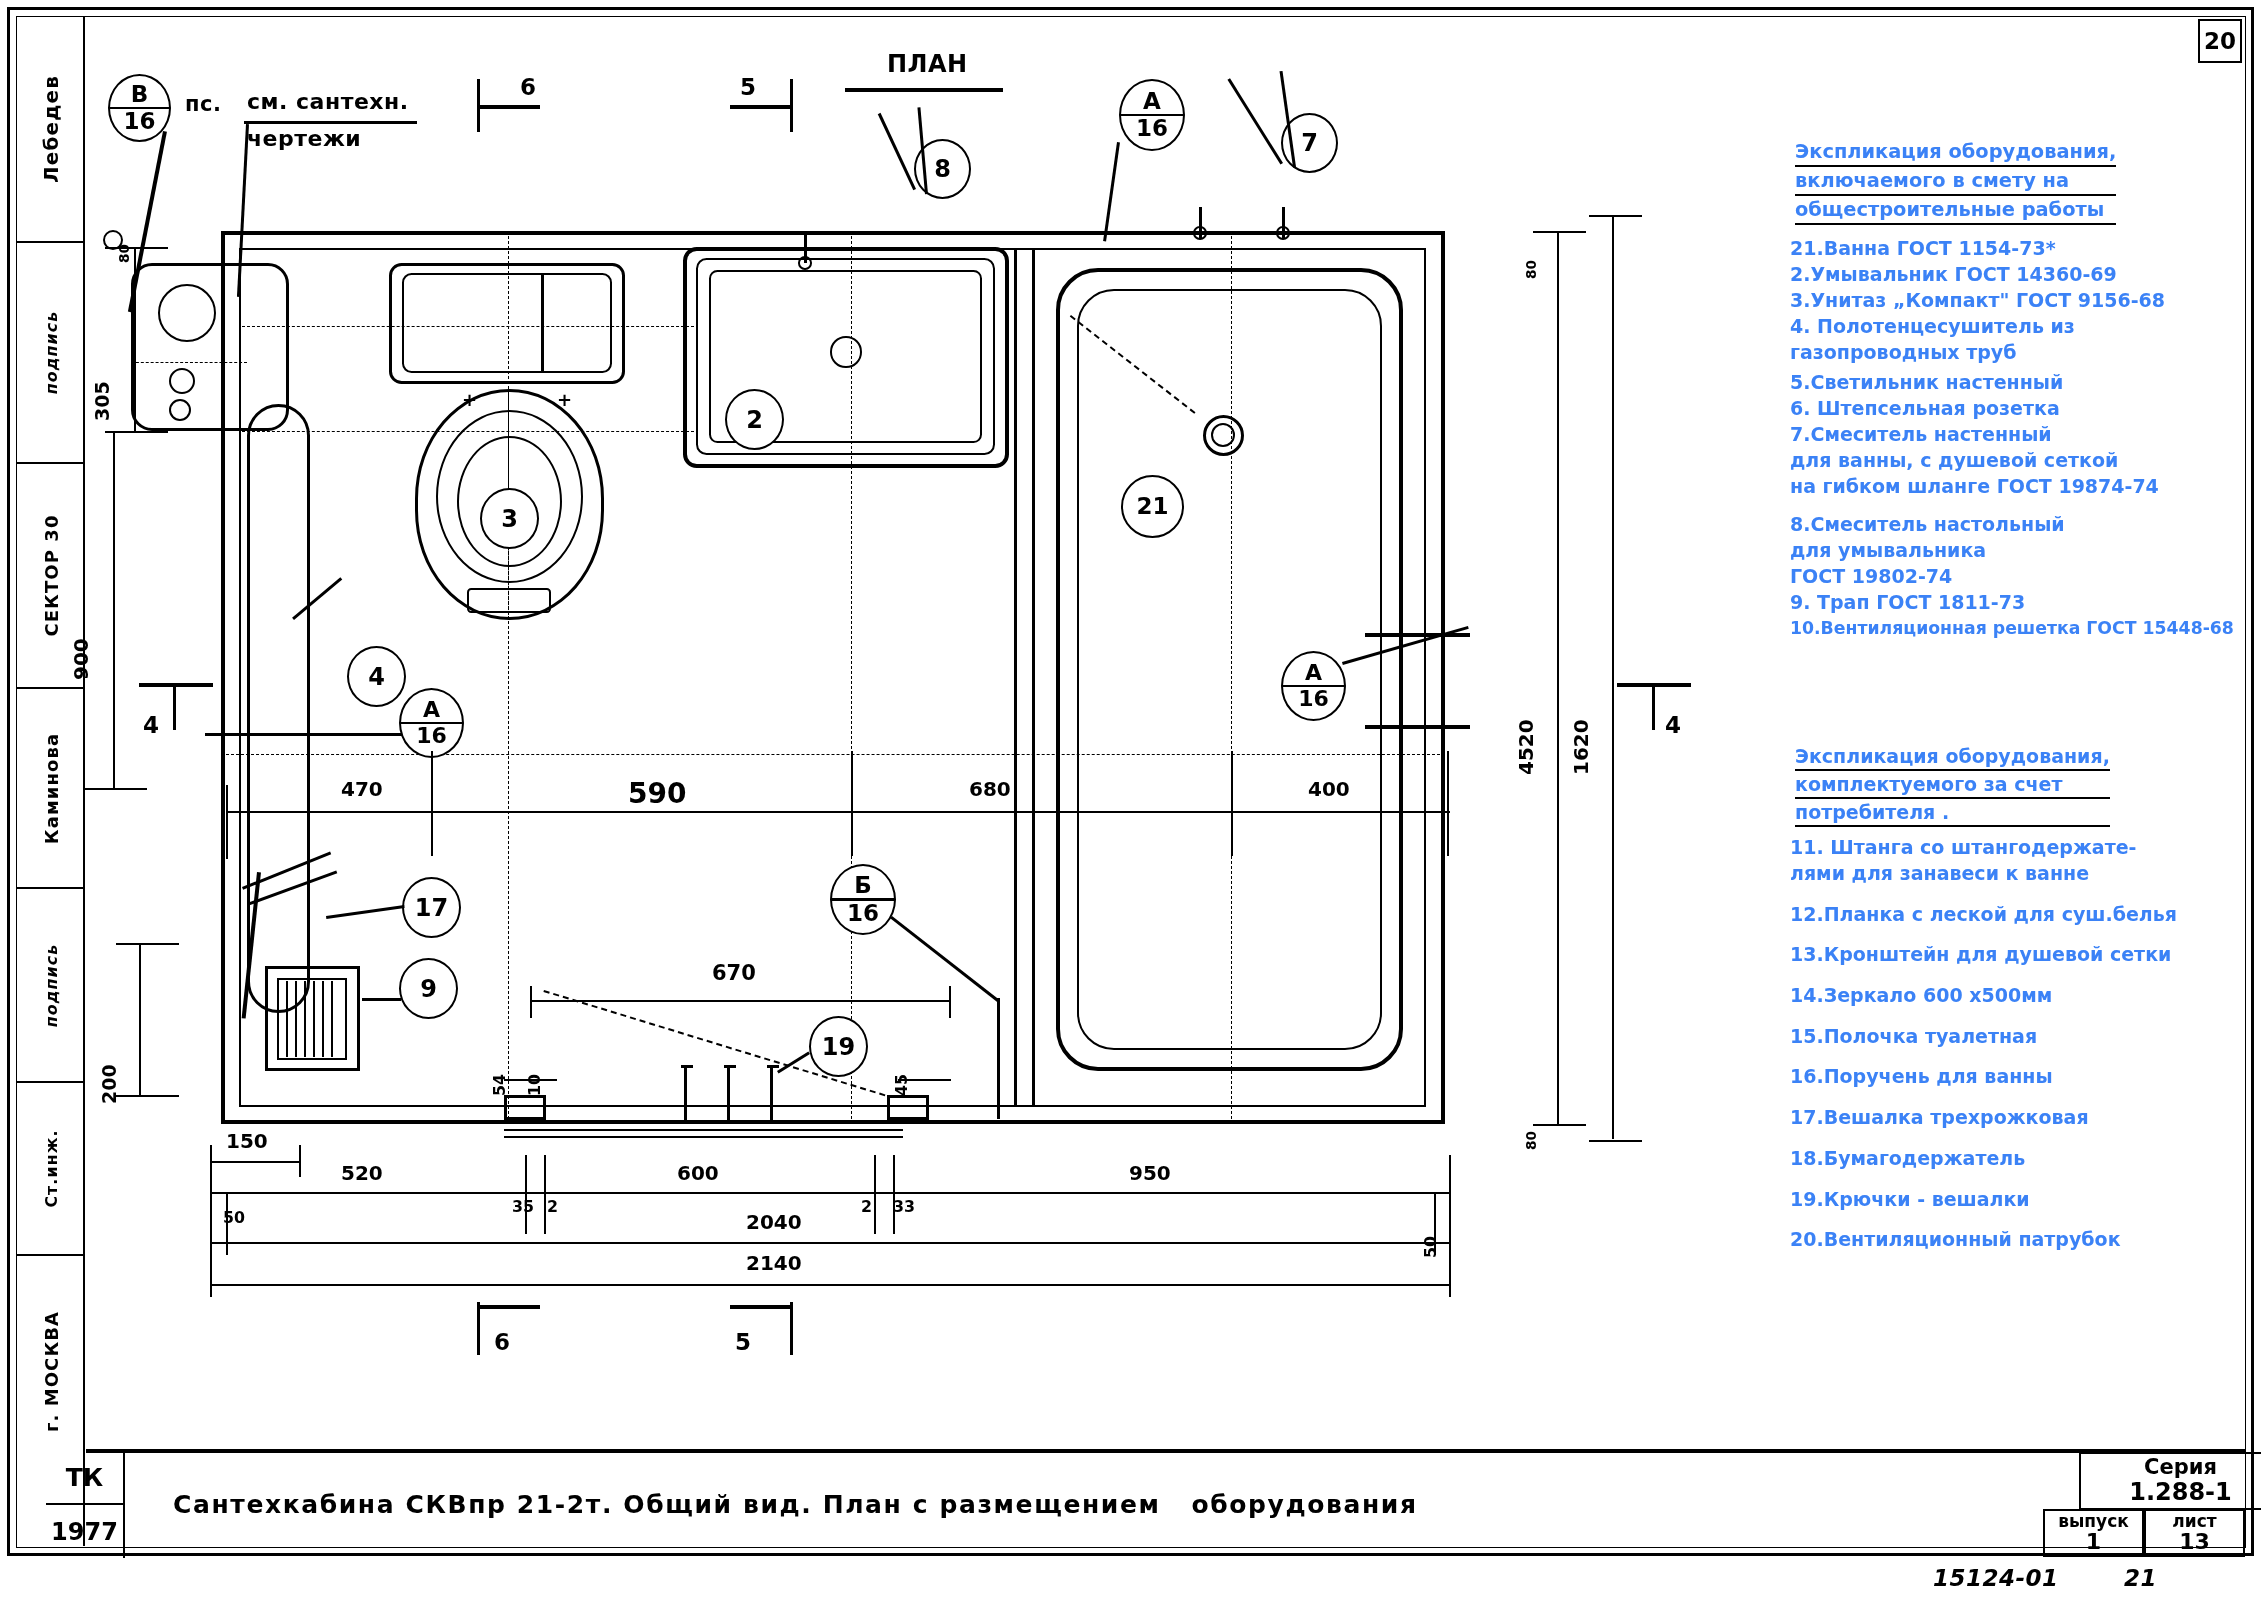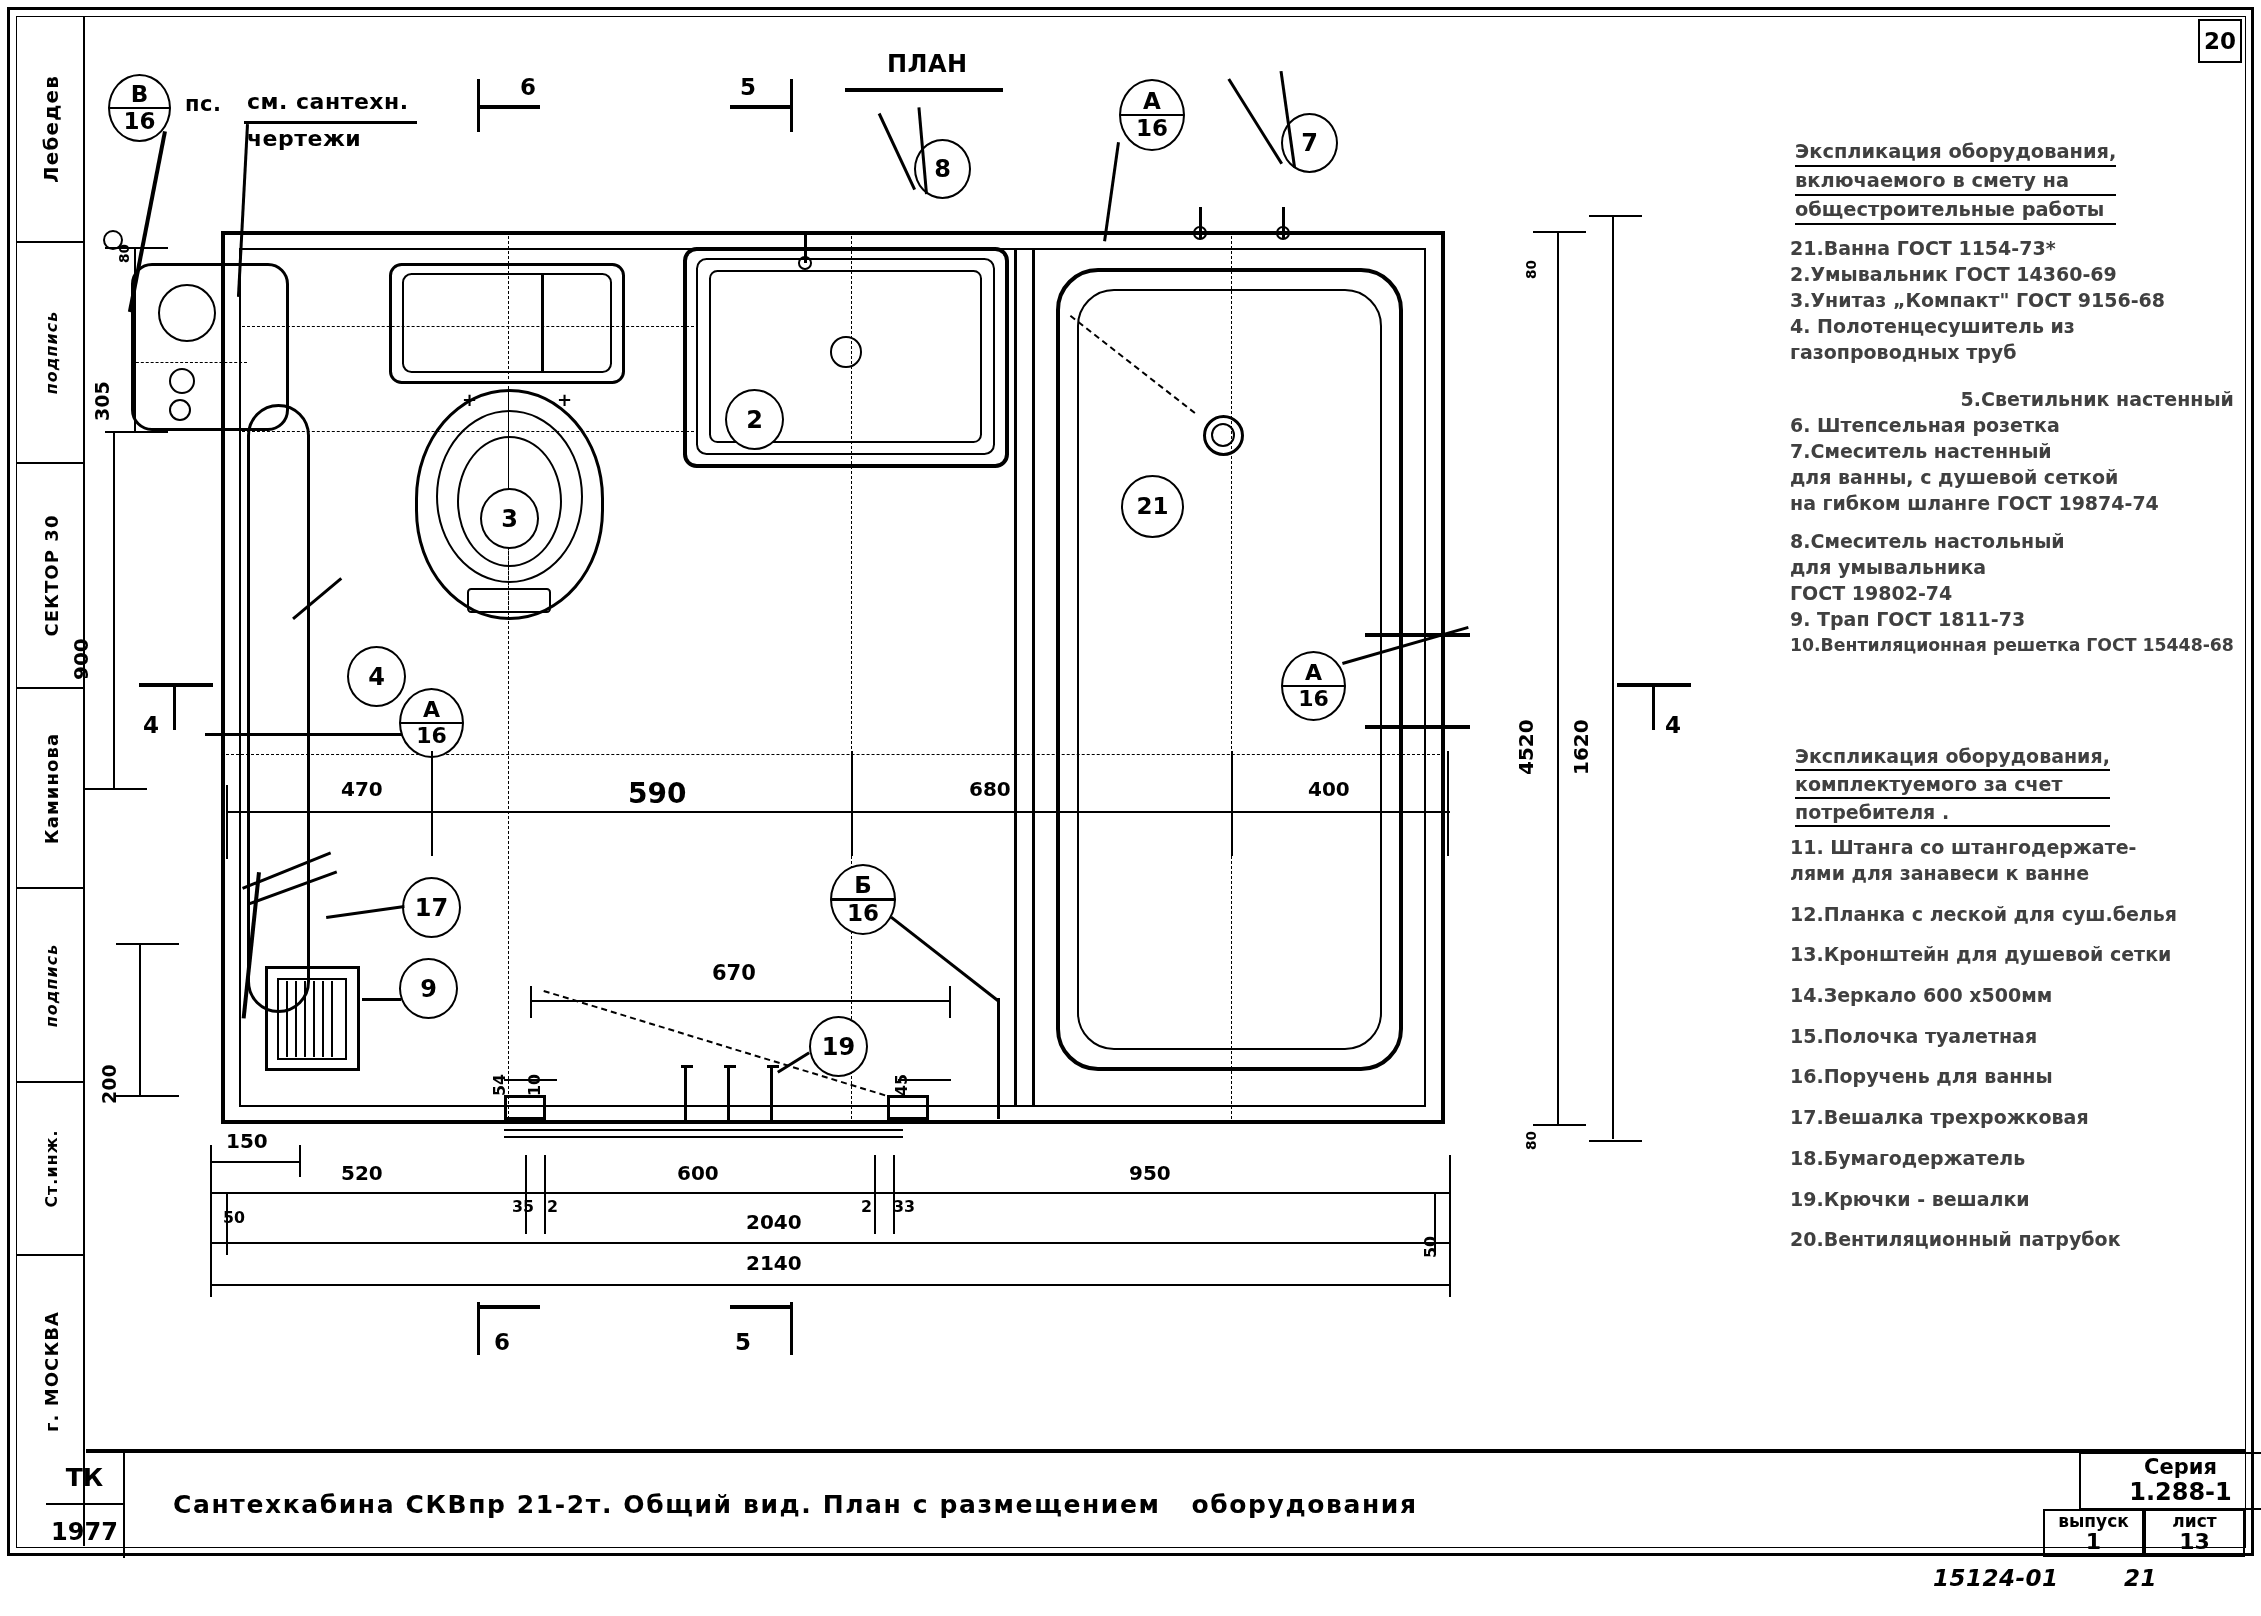--- a/index.html
+++ b/index.html
@@ -32,21 +32,21 @@
   .bub.split .t{border-bottom:0;}
   .bub .divider{width:100%;height:2.1px;background:#000;margin:1.1px 0;}
 
   
   .dimline{position:absolute;background:#000;height:1.6px;}
   .dimvert{position:absolute;background:#000;width:1.6px;}
   .dimtxt{position:absolute;color:#000;font-weight:bold;white-space:nowrap;}
   .dimtxt.vert{transform:rotate(-90deg);transform-origin:left bottom;}
 
   
-  .legend{position:absolute;color:#404040;font-weight:bold;}
+  .legend{position:absolute;color:#3b82f6;font-weight:bold;}
   .legend .head{text-decoration:none;border-bottom:2.1px solid #000;display:block;white-space:nowrap;}
   .legend .itm{display:block;white-space:nowrap;}
 
   
   .tb{position:absolute;border:2.1px solid #000;box-sizing:border-box;display:flex;align-items:center;justify-content:center;
       color:#000;font-weight:bold;text-align:center;}
 
   .fixture{position:absolute;border:2.6px solid #000;box-sizing:border-box;}
   .fixture.r{border-radius:13.7px;}
   .dash{position:absolute;height:0;border-top:2.1px dashed #000;}
@@ -396,21 +396,21 @@
     <span class="head">включаемого в смету на</span>
     <span class="head">общестроительные работы</span>
   </div>
 
   <div class="legend" style="left:1790px;top:235px;font-size:19px;line-height:26px;">
     <span class="itm">21.Ванна   ГОСТ  1154-73*</span>
     <span class="itm">2.Умывальник ГОСТ  14360-69</span>
     <span class="itm">3.Унитаз „Компакт" ГОСТ  9156-68</span>
     <span class="itm">4. Полотенцесушитель из</span>
     <span class="itm">    газопроводных труб</span>
-    <span class="itm" style="margin-top:21px;text-align:right;">5.Светильник  настенный</span>
+    <span class="itm" style="margin-top:4px;">5.Светильник  настенный</span>
     <span class="itm">6. Штепсельная  розетка</span>
     <span class="itm">7.Смеситель  настенный</span>
     <span class="itm">    для ванны, с душевой сеткой</span>
     <span class="itm">    на гибком шланге ГОСТ 19874-74</span>
     <span class="itm" style="margin-top:11.6px;">8.Смеситель  настольный</span>
     <span class="itm">    для  умывальника</span>
     <span class="itm">             ГОСТ  19802-74</span>
     <span class="itm">9. Трап  ГОСТ 1811-73</span>
     <span class="itm" style="font-size:17.3px;">10.Вентиляционная решетка ГОСТ 15448-68</span>
   </div>

